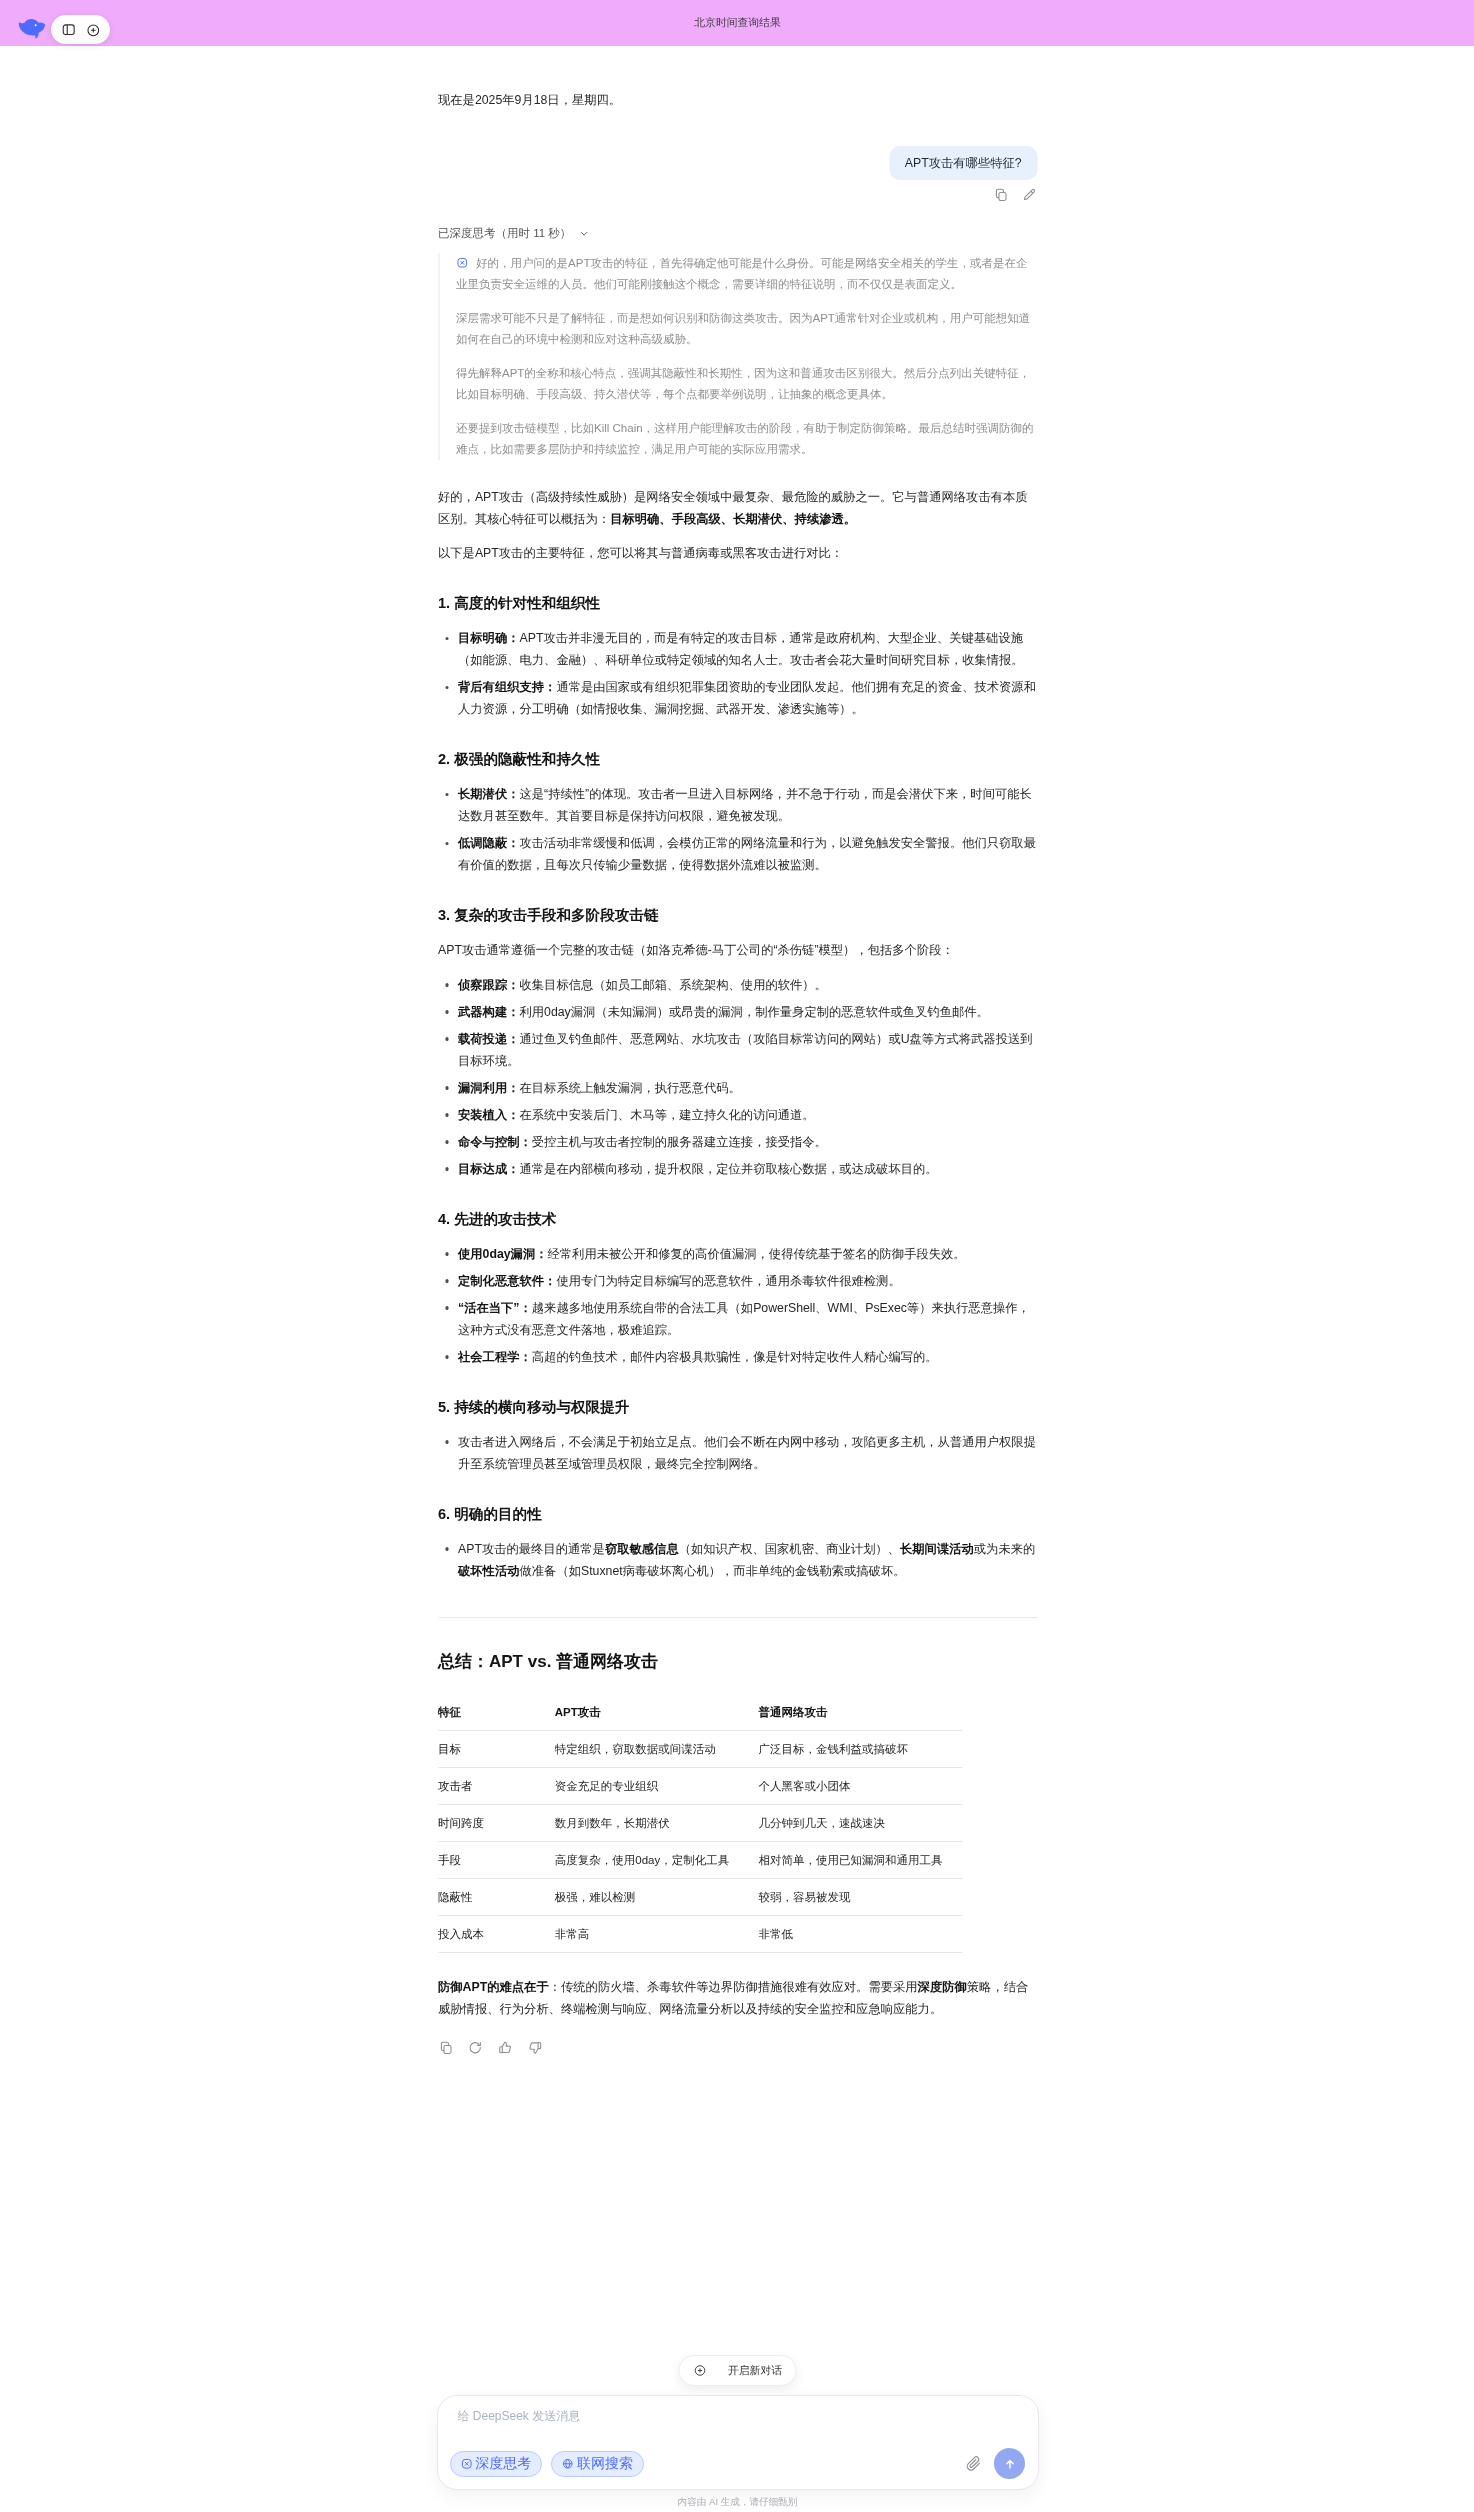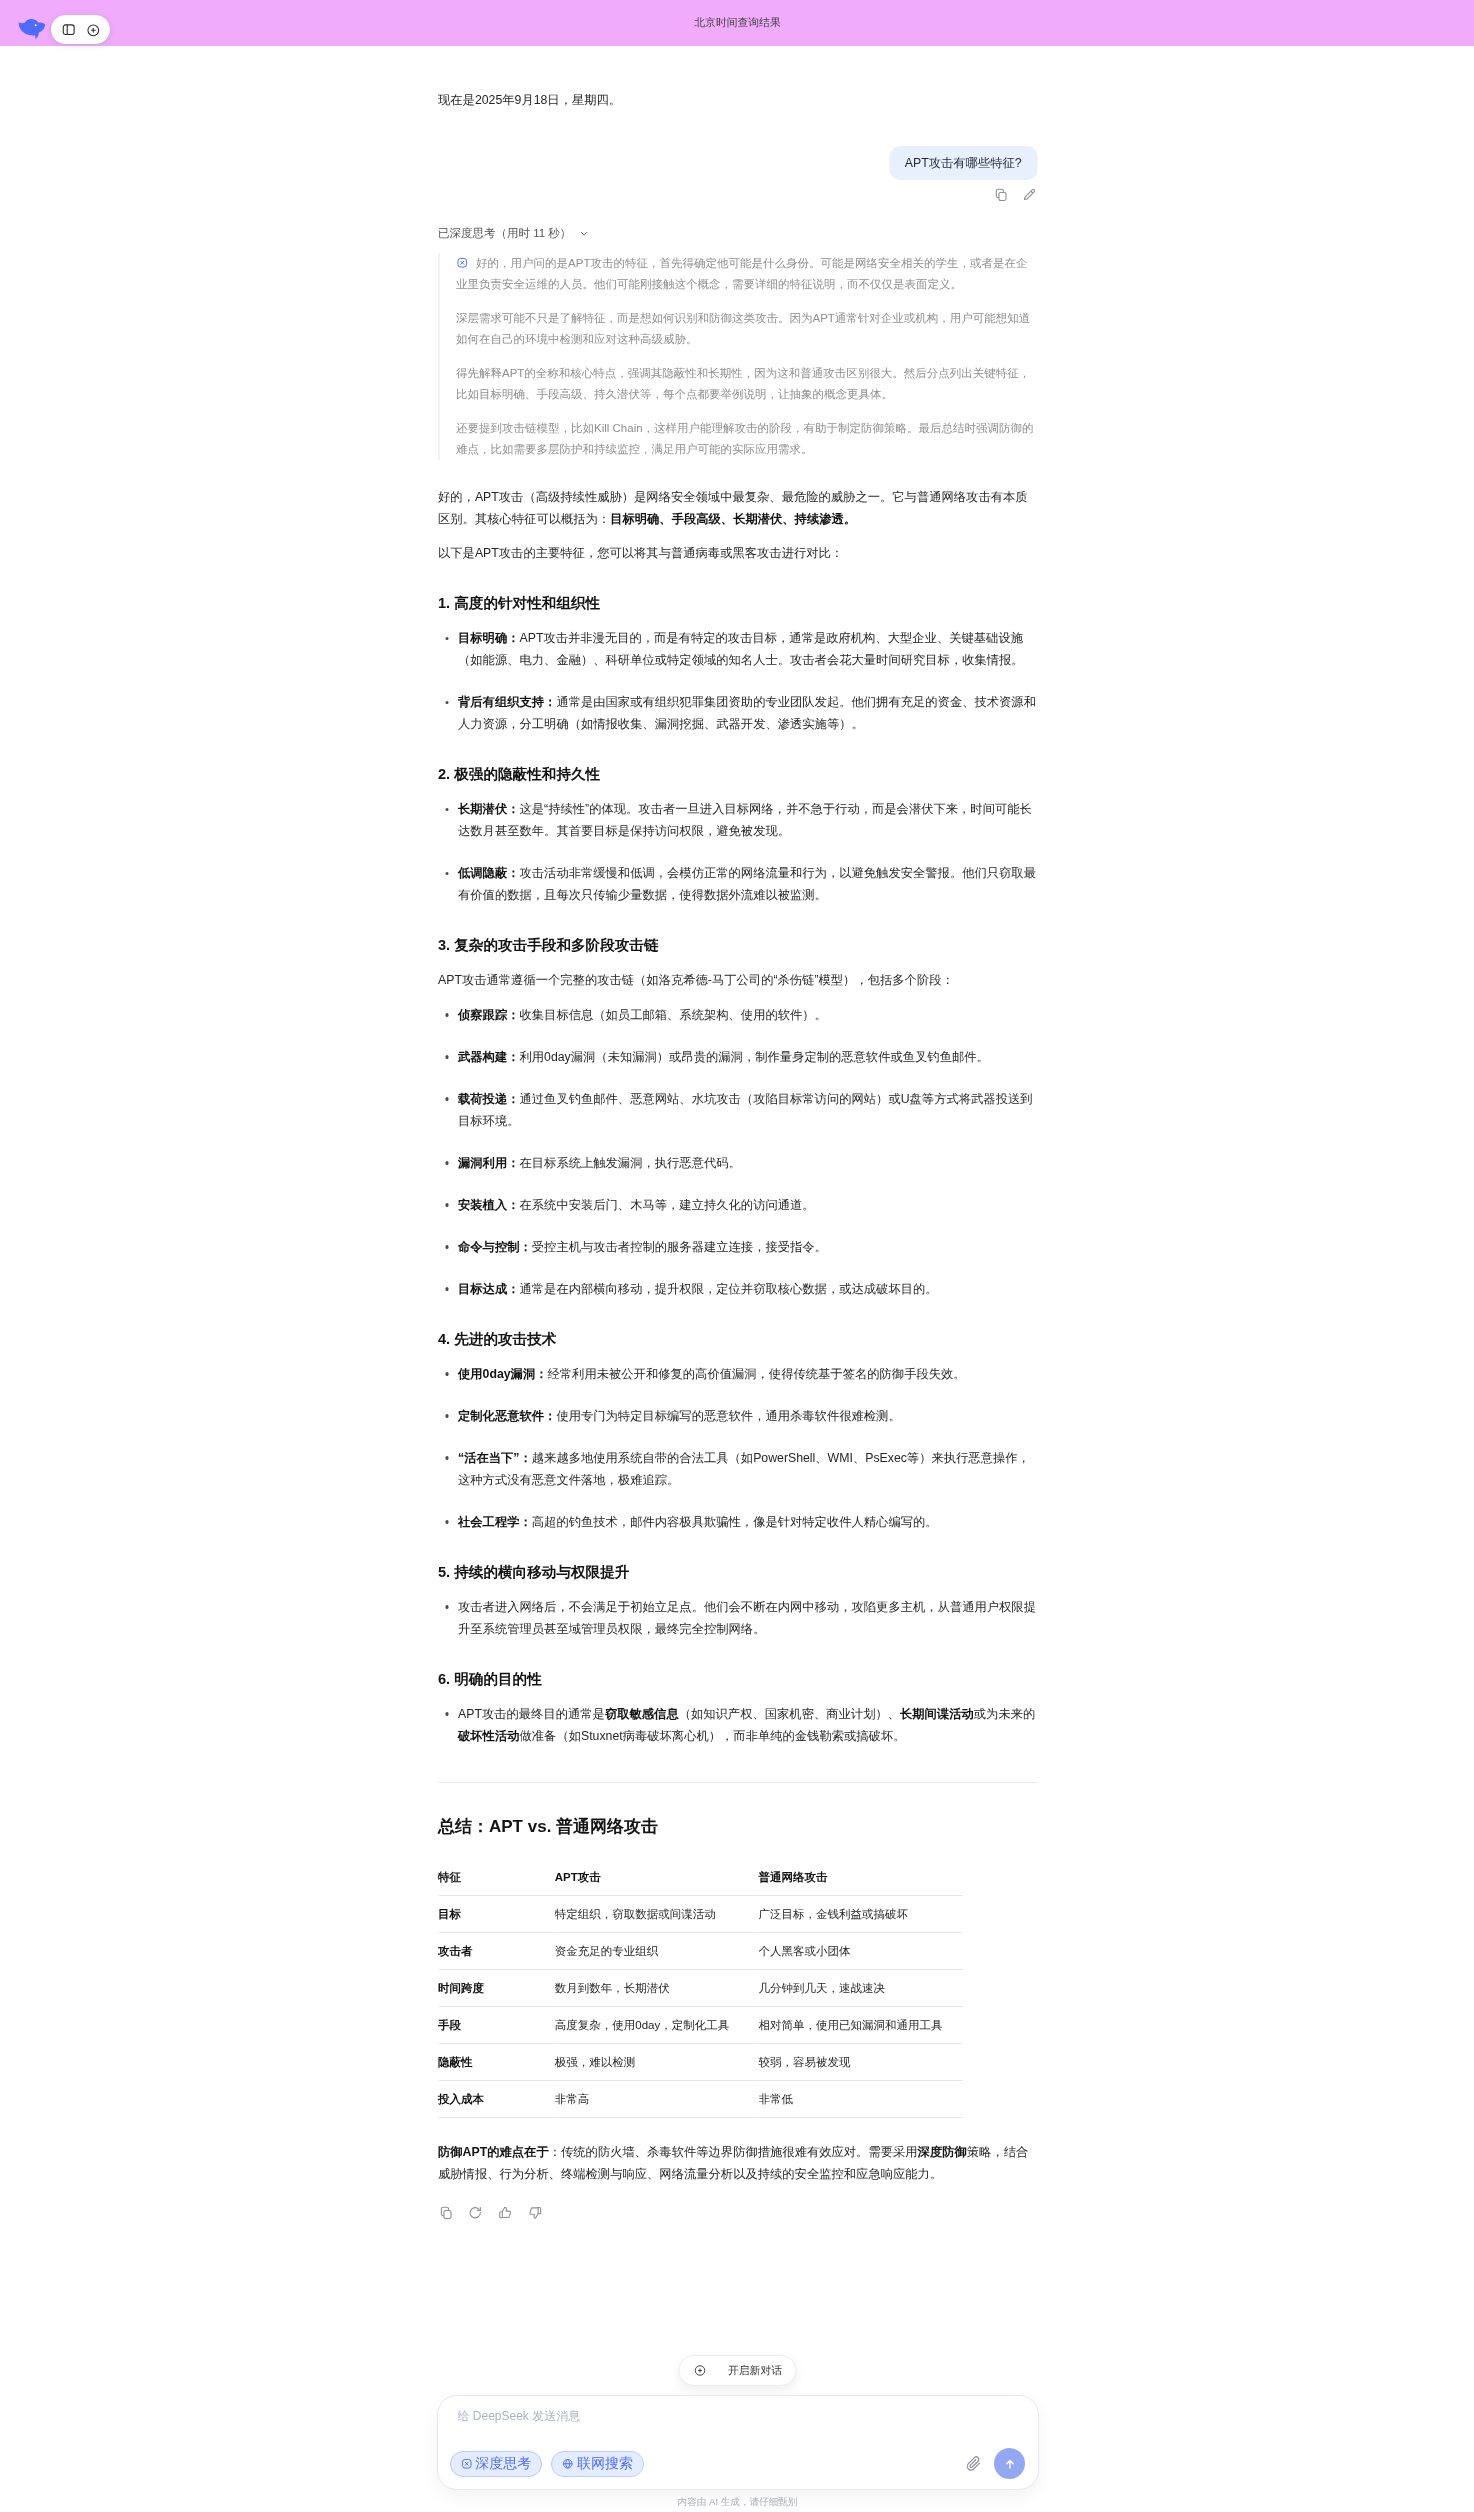--- a/index.html
+++ b/index.html
@@ -38,31 +38,31 @@
   .think-body p + p{margin-top:13px}
   .atom-mark{display:inline-block;vertical-align:-1.5px;margin-right:5.4px;color:#4D6BFE}
 
   
   .answer{margin-top:26px;font-size:12.3px;line-height:22px;color:#262626}
   .answer p.lead{margin-top:12.3px}
   .answer h3{font-size:14.6px;line-height:20px;margin-top:29px;margin-bottom:14px;color:#141414}
   .sec-intro{margin-bottom:12.3px}
   ul.blt{list-style:none}
   ul.blt li{position:relative;padding-left:20px}
-  ul.blt li + li{margin-top:20px}
+  ul.blt li + li{margin-top:5px}
   ul.blt li::before{content:"";position:absolute;left:7px;top:9.2px;width:3.8px;height:3.8px;
                     border-radius:50%;background:#4b4b4b}
   strong{font-weight:700;color:#141414}
   .answer hr{border:none;border-top:0.8px solid #e9e9e9;margin-top:35px}
   .answer h2{font-size:17px;line-height:23px;margin-top:32px;color:#141414}
   table.cmp{margin-top:21.5px;border-collapse:collapse;width:524px;font-size:11.5px}
   table.cmp th,table.cmp td{text-align:left;padding:10px 7.7px 10px 0;border-bottom:0.8px solid #e6e6e6;
                             line-height:16px;font-weight:400;vertical-align:middle}
   table.cmp thead th{font-weight:700;color:#141414}
-  table.cmp td.c0{font-weight:700;color:#141414}
+  table.cmp td.c0{font-weight:400;color:#141414}
   .final-p{margin-top:23px}
   .actions{display:flex;gap:14.6px;margin-top:20px;color:#8f8f8f}
 
   
   .new-chat{position:absolute;top:2355px;left:50%;transform:translateX(-50%);height:31px;
             padding:0 14px;border-radius:15.4px;background:#fff;border:0.8px solid #ededed;
             box-shadow:0 3.8px 10.8px rgba(0,0,0,.07);display:flex;align-items:center;gap:22px;
             font-size:10.8px;color:#333;cursor:pointer}
   .composer{position:absolute;top:2395px;left:50%;transform:translateX(-50%);width:602px;height:95px;
             background:#fff;border:0.8px solid #e8e8ea;border-radius:20px;

